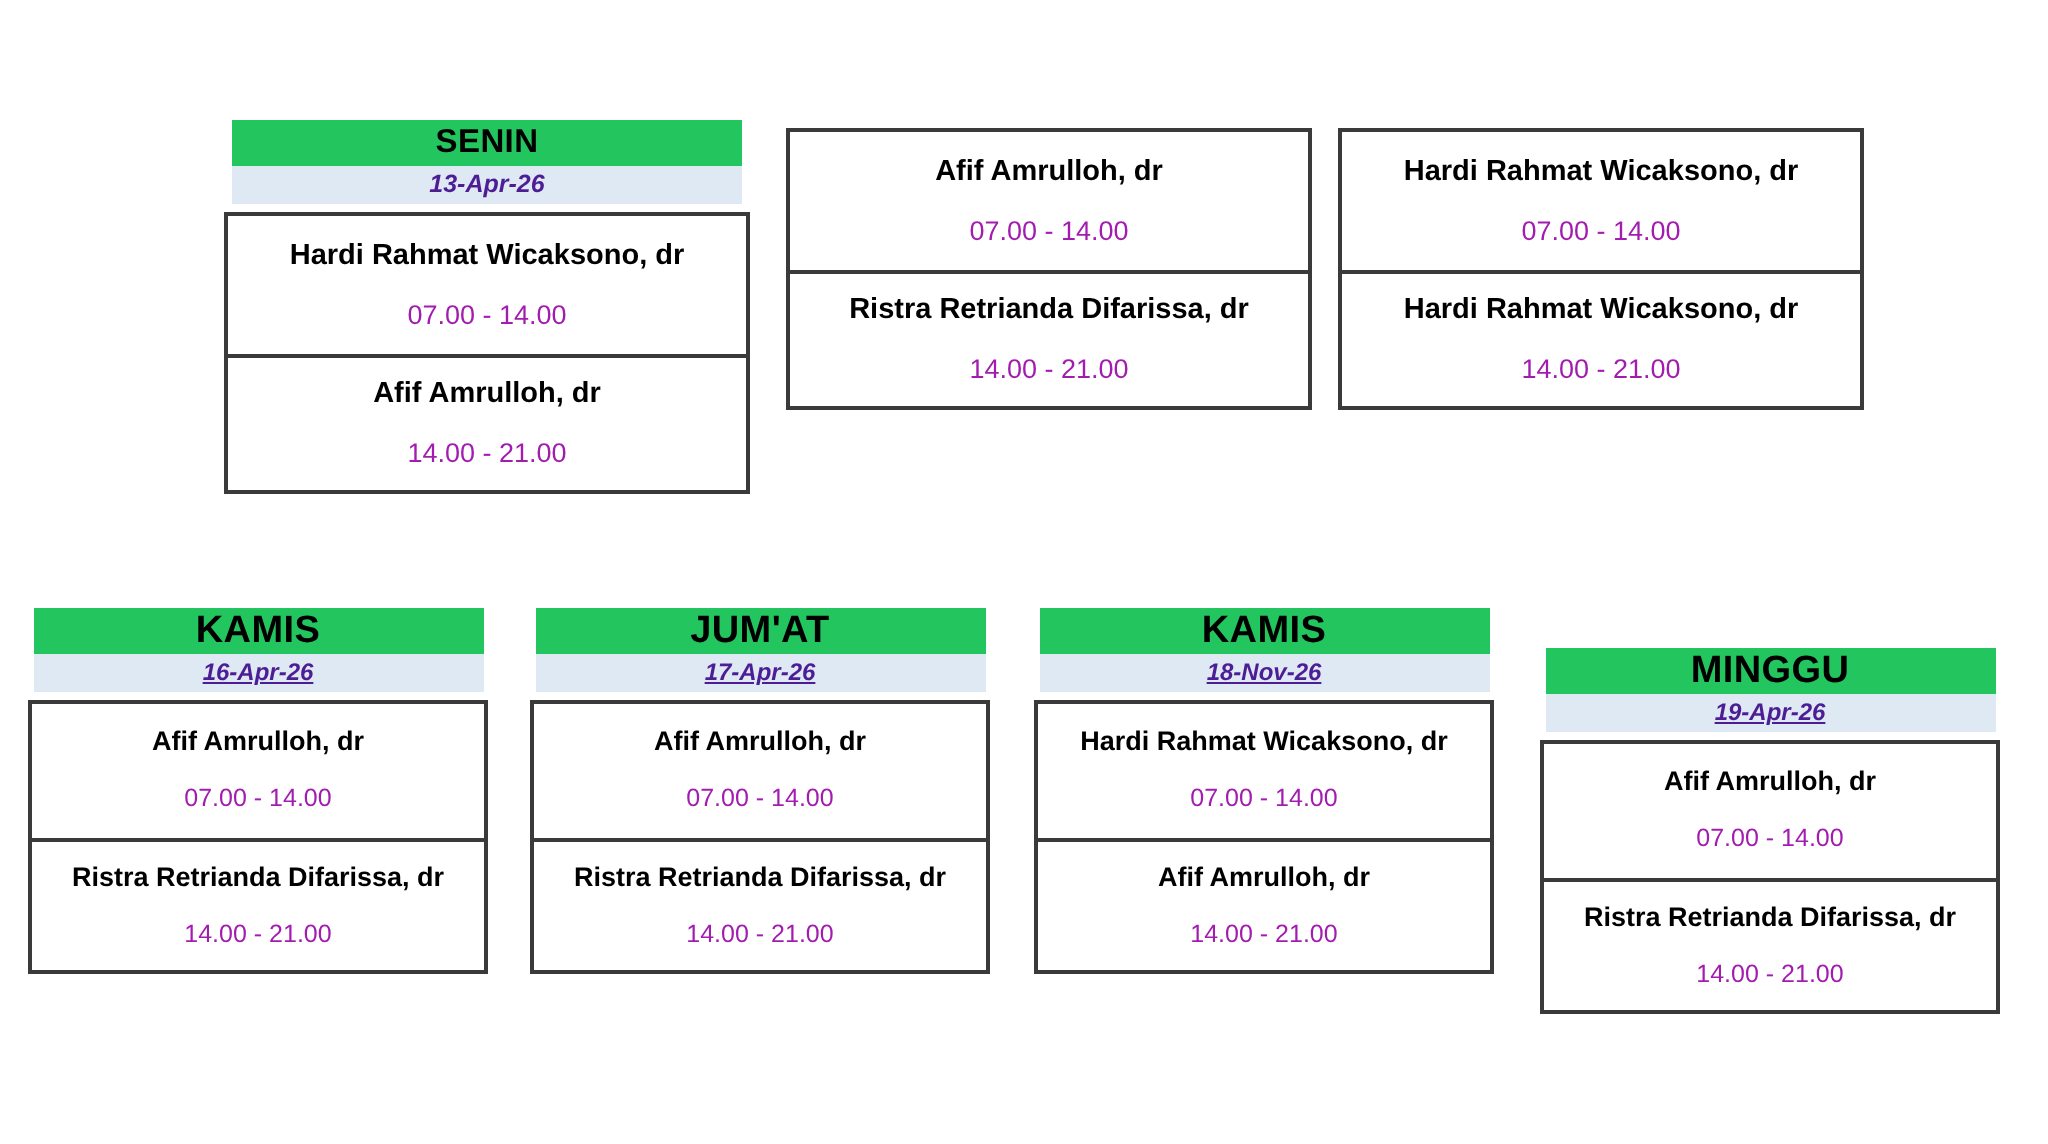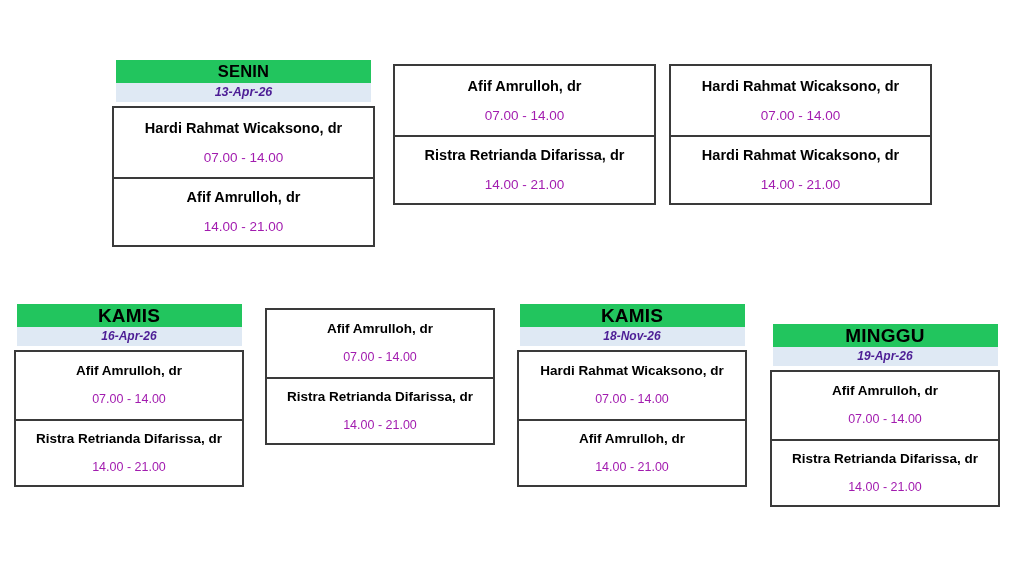--- a/index.html
+++ b/index.html
@@ -104,21 +104,21 @@
 
   
   .row2 .day-card { top: 304px; width: 230px; }
   .row2 .band-wrap { width: 225px; margin: 0 auto; }
   .row2 .shift-box { height: 137px; }
   .row2 .shift { height: 66.5px; }
 
   .row2 .doctor { font-size: 13.5px; }
   .row2 .hours  { font-size: 12.5px; margin-top: 11px; }
   .row2 .day-name { font-size: 19px; }
-  .row2 .day-date { font-size: 12px; }
+  .row2 .day-date { font-size: 12px; text-decoration: underline; }
 
   .row2 .card-kamis   { left: 14px; }
   .row2 .card-jumat   { left: 265px; }
   .row2 .card-sabtu   { left: 517px; }
   .row2 .card-minggu  { left: 770px; margin-top: 20px; }
 </style>
 </head>
 <body>
 
 <div class="board">
@@ -183,20 +183,24 @@
           <div class="hours">07.00 - 14.00</div>
         </div>
         <div class="shift divider-top">
           <div class="doctor">Ristra Retrianda Difarissa, dr</div>
           <div class="hours">14.00 - 21.00</div>
         </div>
       </div>
     </div>
 
     <div class="day-card card-jumat">
+      <div class="band-wrap">
+        <div class="day-name">JUM'AT</div>
+        <div class="day-date">17-Apr-26</div>
+      </div>
       <div class="shift-box">
         <div class="shift">
           <div class="doctor">Afif Amrulloh, dr</div>
           <div class="hours">07.00 - 14.00</div>
         </div>
         <div class="shift divider-top">
           <div class="doctor">Ristra Retrianda Difarissa, dr</div>
           <div class="hours">14.00 - 21.00</div>
         </div>
       </div>

